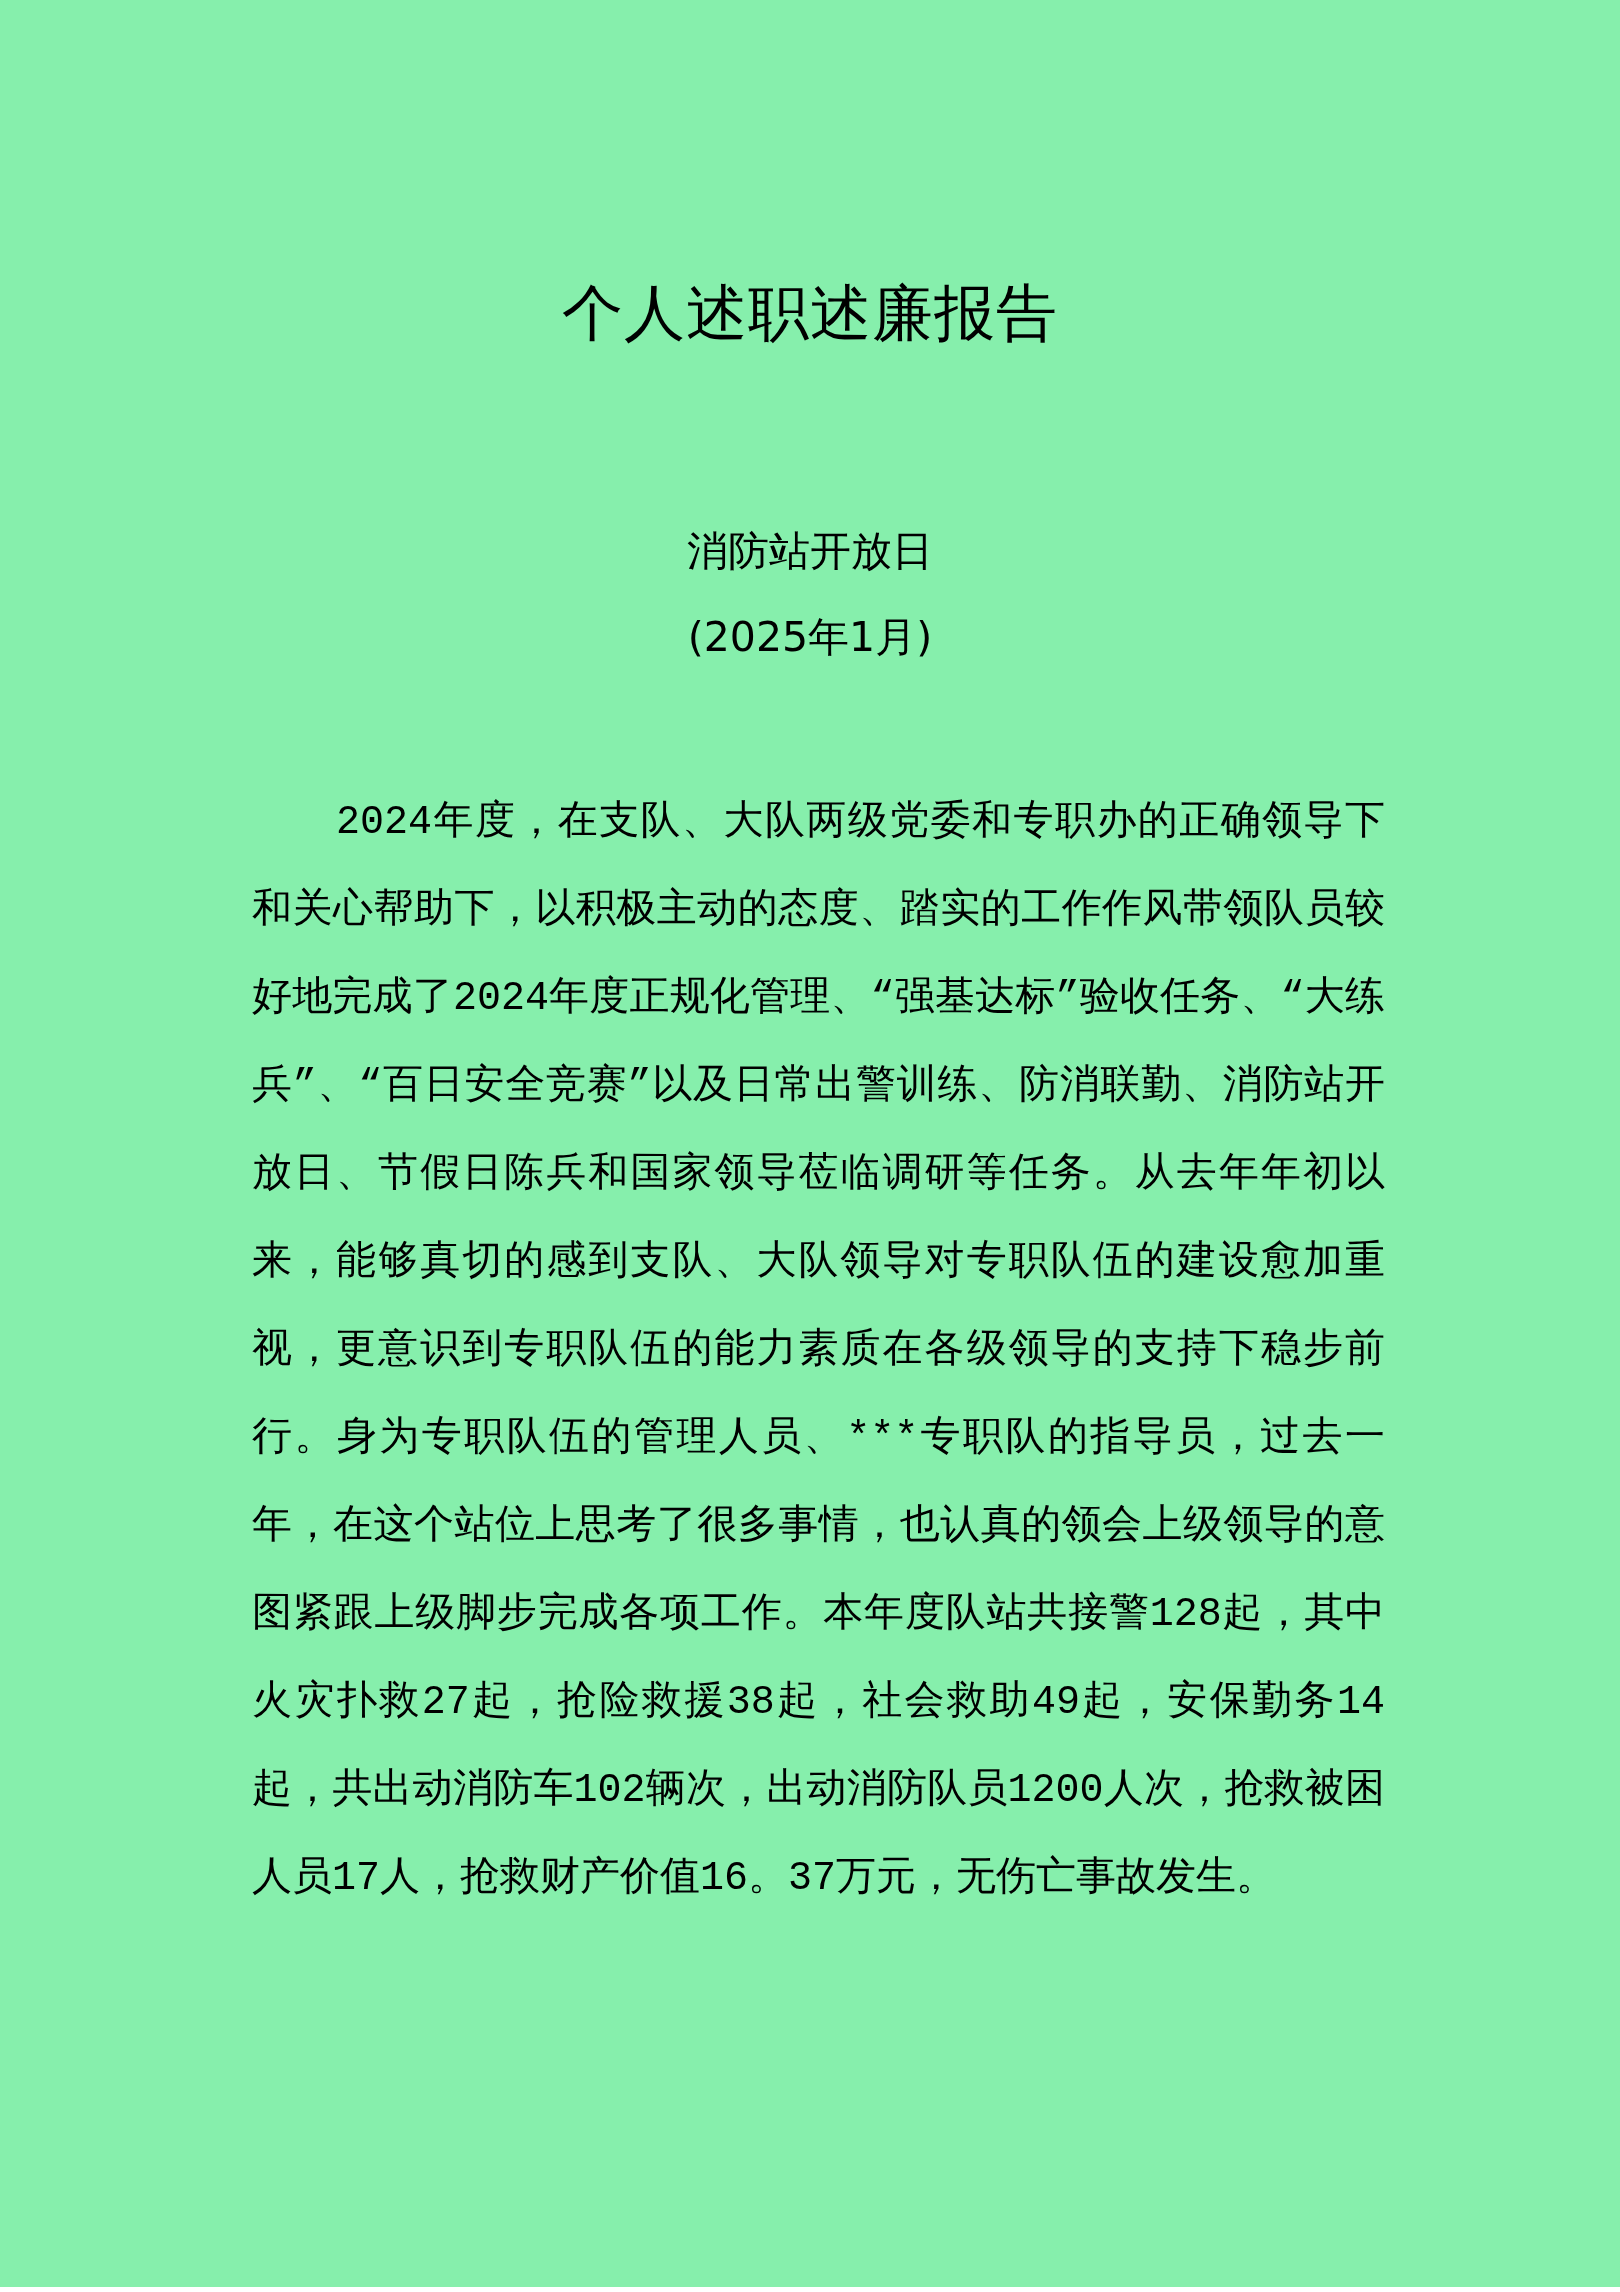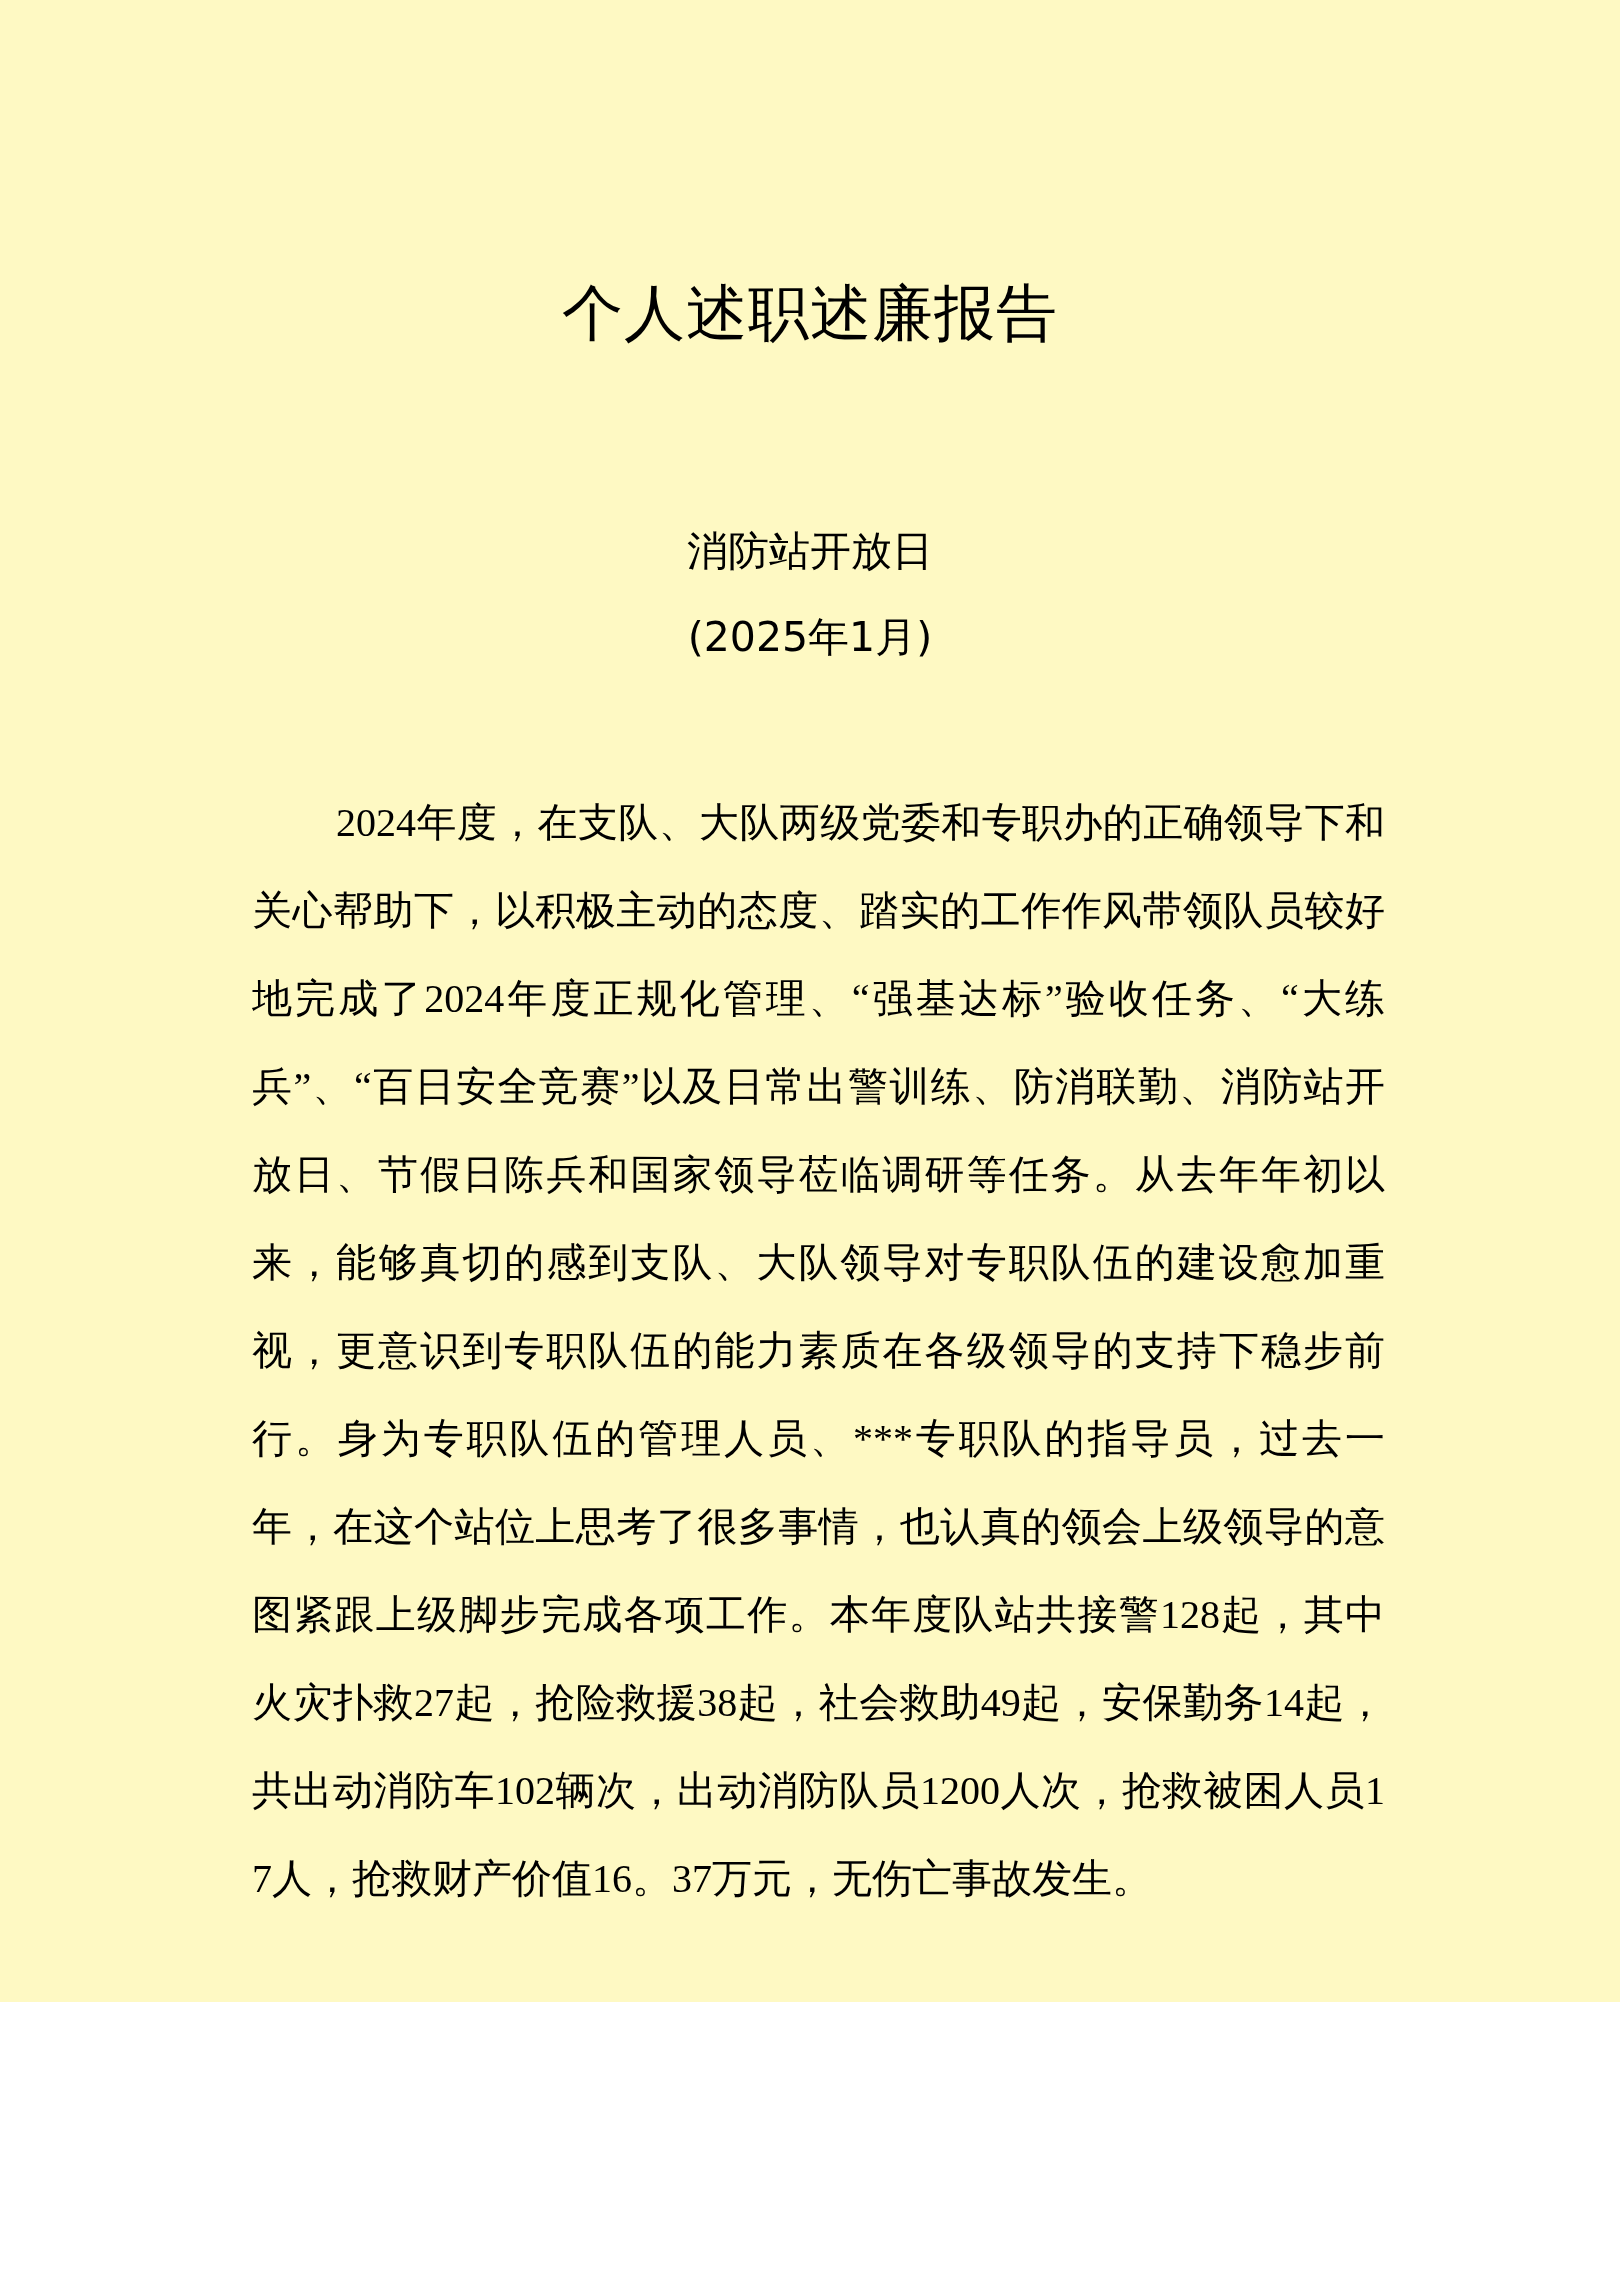--- a/index.html
+++ b/index.html
@@ -12,22 +12,22 @@
       height: 2293px;
       position: relative;
       overflow: hidden;
       color: #000000;
     }
     .page {
       position: absolute;
       left: 0;
       top: 0;
       width: 1620px;
-      height: 2002px;
-      background: #fef9c3;
+      height: 2287px;
+      background: #86efac;
     }
     .title {
       position: absolute;
       left: 0;
       width: 1620px;
       top: 278px;
       text-align: center;
       font-family: "DejaVu Sans", "Liberation Sans", sans-serif;
       font-size: 61px;
       line-height: 69px;
@@ -53,21 +53,21 @@
       text-align: center;
       font-family: "DejaVu Sans", "Liberation Sans", sans-serif;
       font-size: 41px;
       line-height: 55px;
     }
     .body-text {
       position: absolute;
       left: 252px;
       top: 779px;
       width: 1133px;
-      font-family: Liberation Serif, serif;
+      font-family: Liberation Mono, monospace;
       font-size: 40px;
       line-height: 88px;
       text-align: justify;
       text-indent: 84px;
       margin: 0;
       word-break: break-all;
     }
   </style>
 </head>
 <body>

